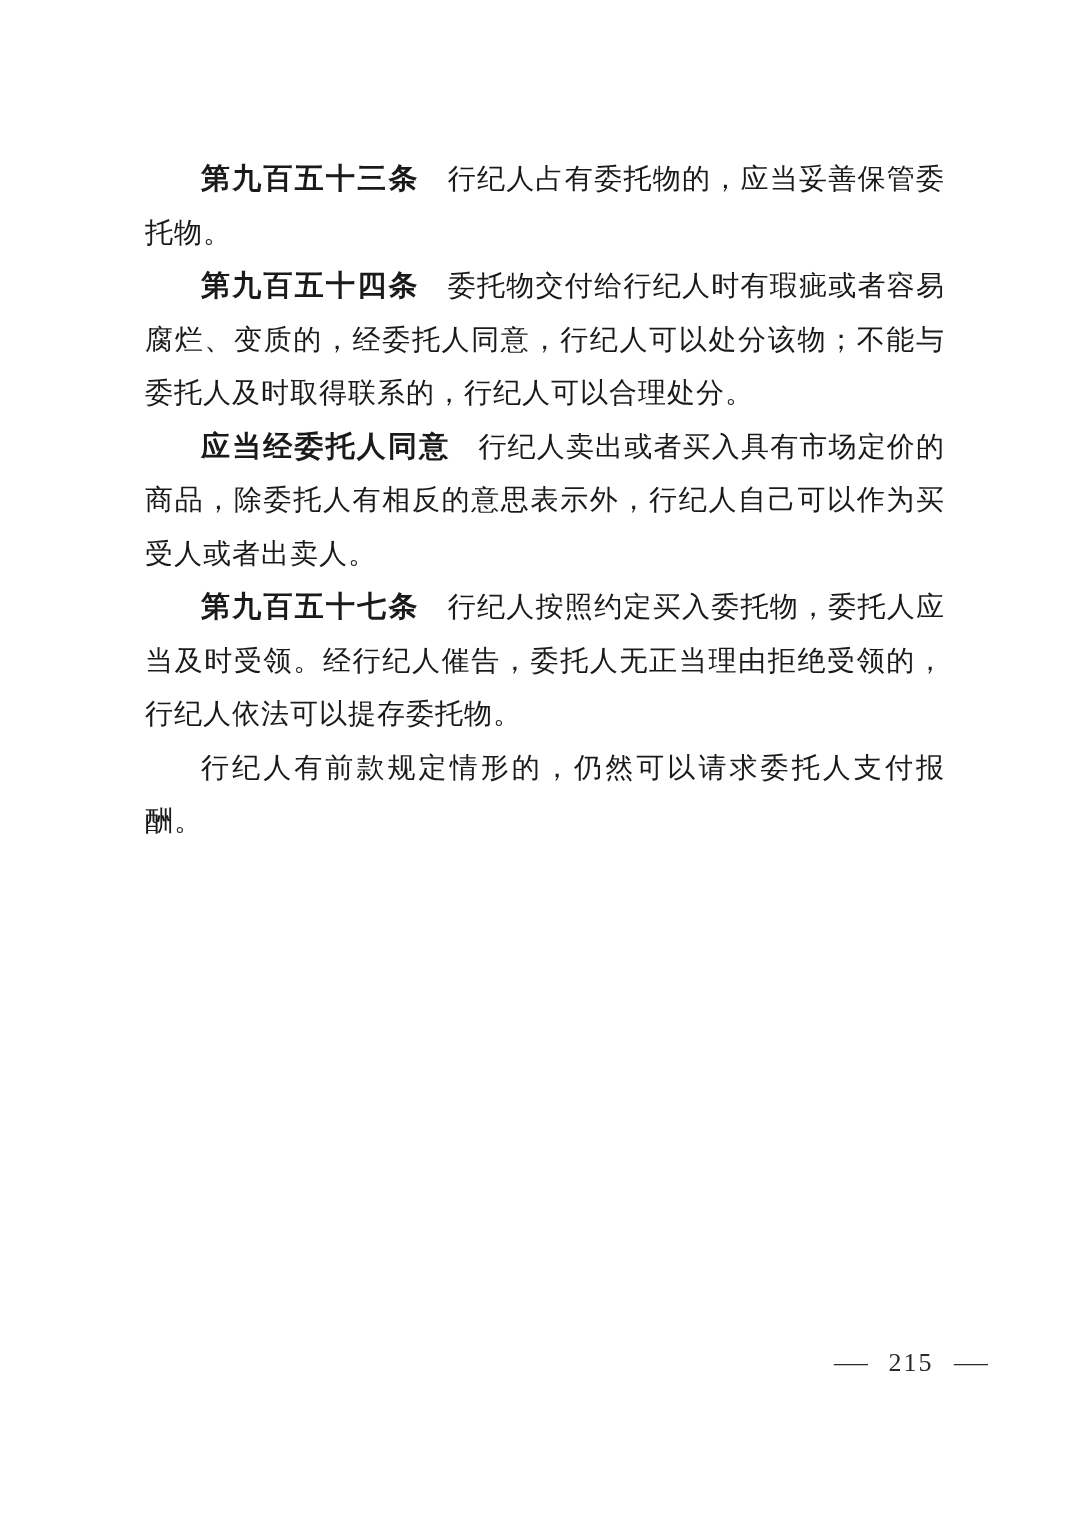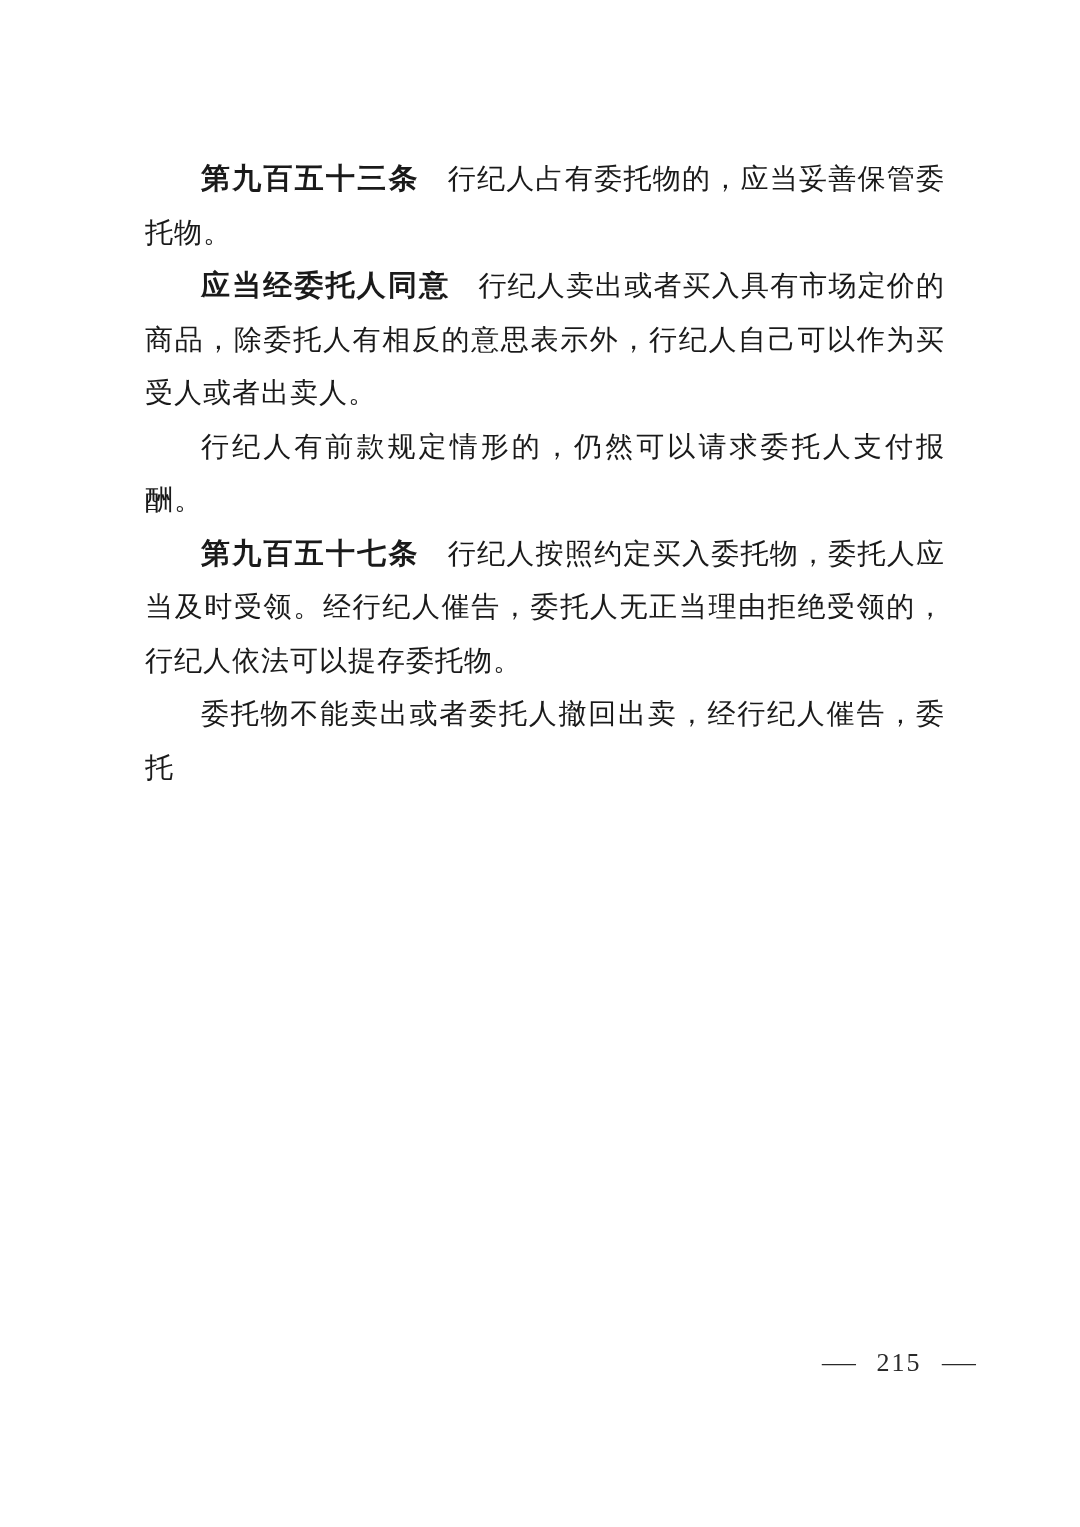--- a/index.html
+++ b/index.html
@@ -37,21 +37,21 @@
   .content p .term {
     font-weight: 700;
     font-size: 29px;
     font-family: "Liberation Sans", sans-serif;
     margin-right: 28px;
     letter-spacing: 2px;
   }
   .footer {
     position: absolute;
     top: 1346px;
-    right: 150px;
+    right: 138px;
     font-size: 26px;
     line-height: 34px;
     color: #2a2a2a;
     white-space: nowrap;
     font-family: "Liberation Serif", serif;
   }
   .footer span {
     display: inline-block;
   }
   .footer .dash {
@@ -62,24 +62,24 @@
     letter-spacing: 2px;
   }
 </style>
 </head>
 <body>
 
 <div class="page">
 
   <div class="content" id="paragraphs">
       <p><span class="term">第九百五十三条</span><span>行纪人占有委托物的，应当妥善保管委托物。</span></p>
+      <p><span class="term">第九百五十四条</span><span>委托物交付给行纪人时有瑕疵或者容易腐烂、变质的，经委托人同意，行纪人可以处分该物；不能与委托人及时取得联系的，行纪人可以合理处分。</span></p>
       <p><span class="term">应当经委托人同意</span><span>行纪人卖出或者买入具有市场定价的商品，除委托人有相反的意思表示外，行纪人自己可以作为买受人或者出卖人。</span></p>
+      <p><span class="term">第九百五十七条</span><span>行纪人按照约定买入委托物，委托人应当及时受领。经行纪人催告，委托人无正当理由拒绝受领的，行纪人依法可以提存委托物。</span></p>
       <p><span>行纪人有前款规定情形的，仍然可以请求委托人支付报酬。</span></p>
-      <p><span class="term">第九百五十七条</span><span>行纪人按照约定买入委托物，委托人应当及时受领。经行纪人催告，委托人无正当理由拒绝受领的，行纪人依法可以提存委托物。</span></p>
-      <p><span>委托物不能卖出或者委托人撤回出卖，经行纪人催告，委托</span></p>
     </div>
 
   <div class="footer">
     <span class="dash">—</span>
     <span class="num">215</span>
     <span class="dash">—</span>
   </div>
 
 </div>
 

